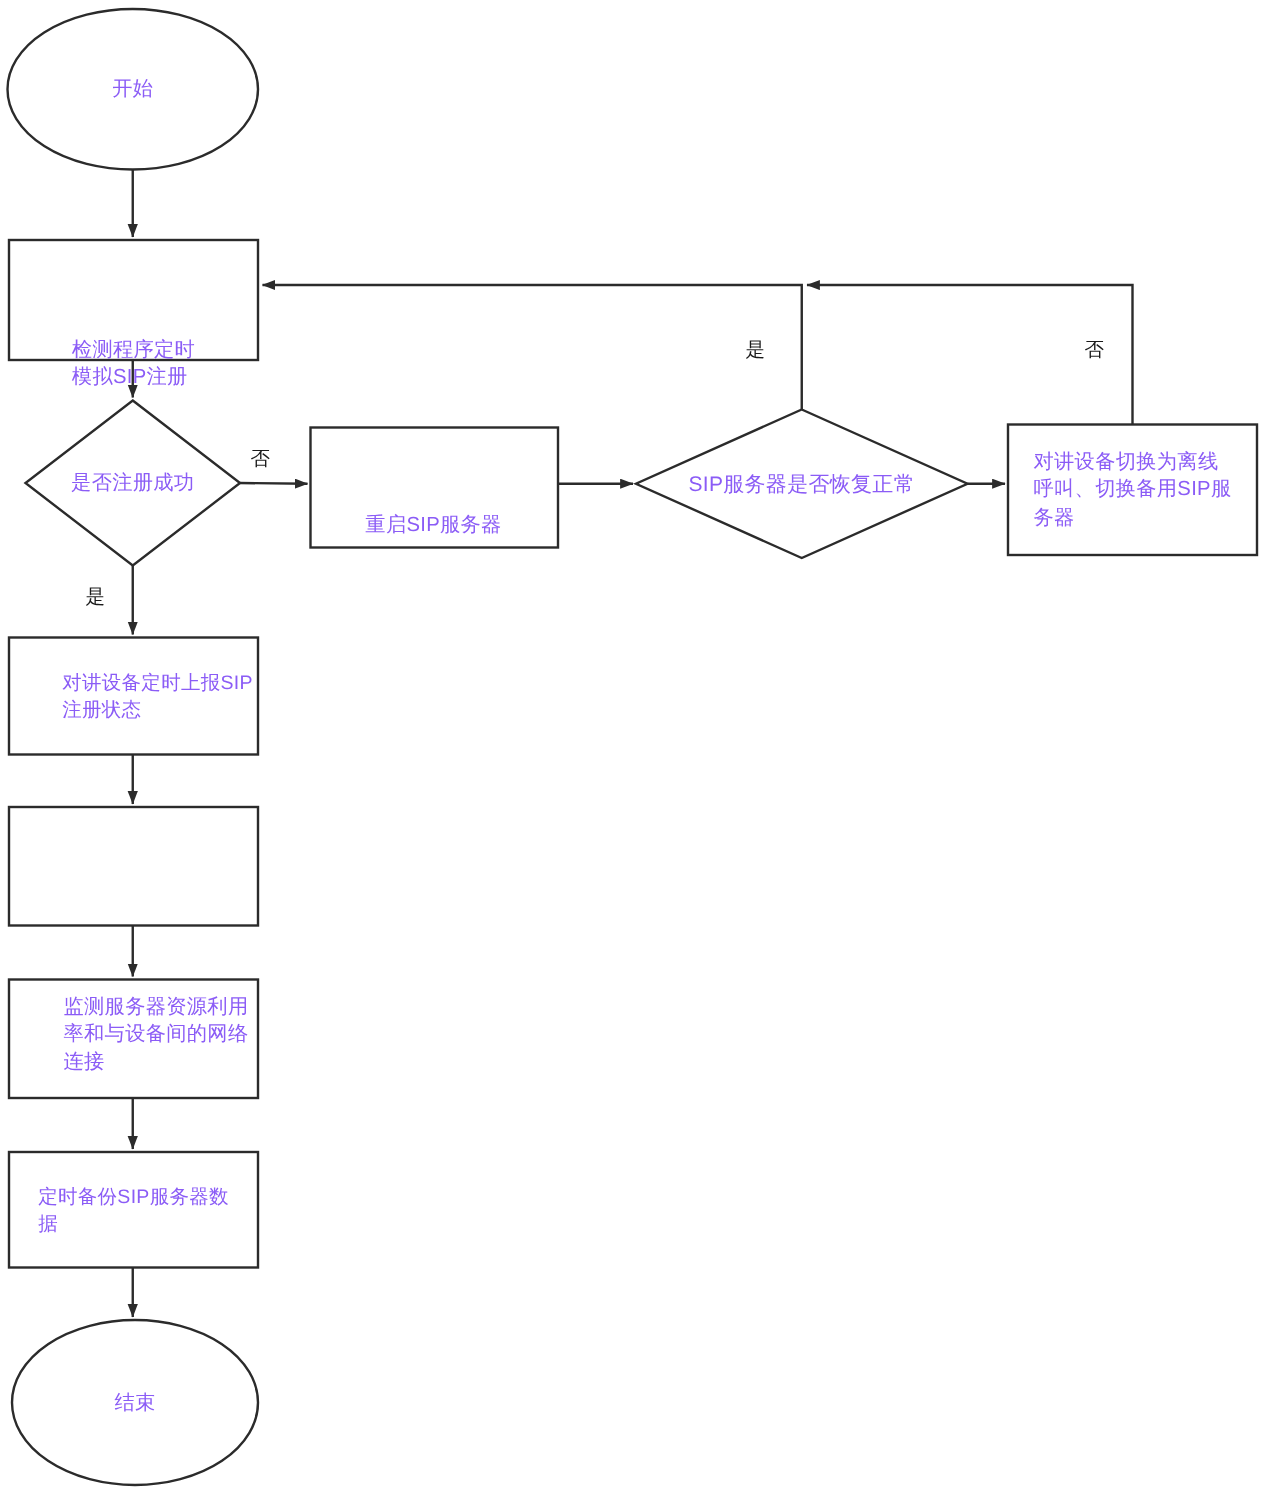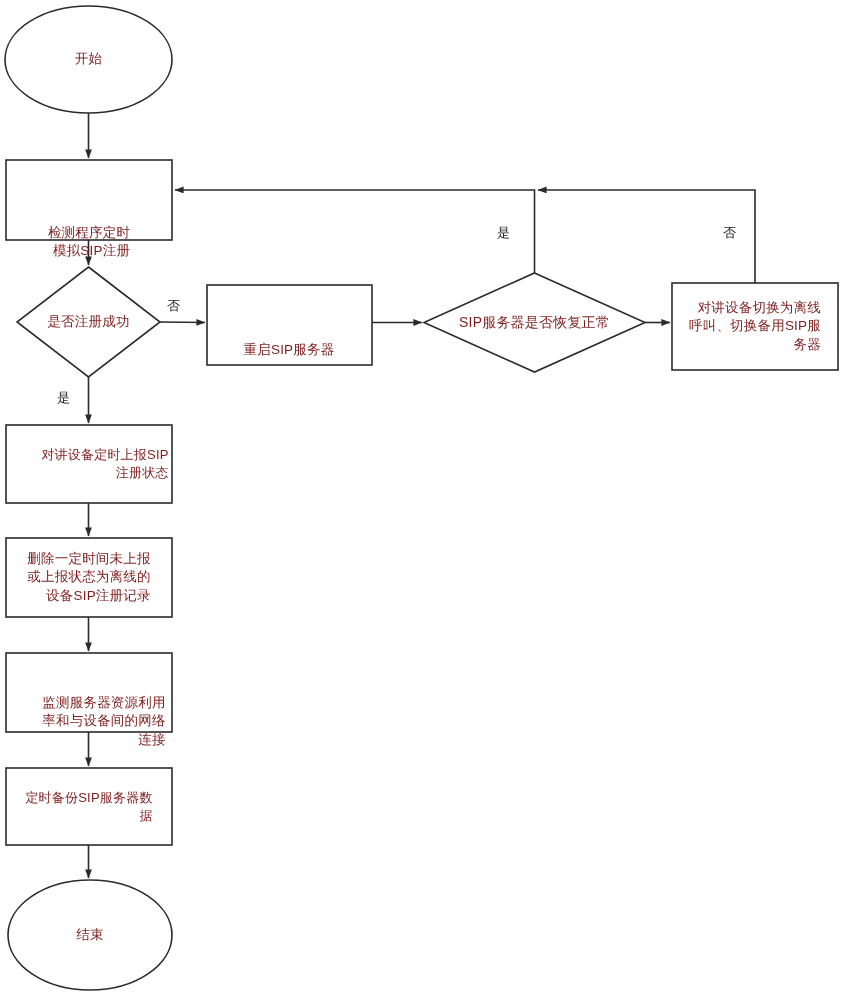--- a/index.html
+++ b/index.html
@@ -22,22 +22,22 @@
     left: 0;
     top: 0;
     width: 844px;
     height: 1000px;
   }
   .node-label {
     position: absolute;
     display: flex;
     align-items: center;
     justify-content: center;
-    text-align: right;
-    color: #7f1d1d;
+    text-align: left;
+    color: #8b5cf6;
     font-size: 13.5px;
     line-height: 1.35;
     letter-spacing: 0.2px;
     pointer-events: none;
     white-space: pre-line;
     padding: 0 3px;
     box-sizing: border-box;
   }
   .edge-label {
     position: absolute;
@@ -124,25 +124,22 @@
 
   <div class="node-label" style="left:424px; top:273px; width:221px; height:99px; font-size:14px;">SIP服务器是否恢复正常</div>
 
   <div class="node-label" style="left:672px; top:283px; width:166px; height:87px;">对讲设备切换为离线
 呼叫、切换备用SIP服
 务器</div>
 
   <div class="node-label" style="left:22px; top:425px; width:166px; height:78px; font-size:13px;">对讲设备定时上报SIP
 注册状态</div>
 
-  <div class="node-label" style="left:6px; top:538px; width:166px; height:79px;">删除一定时间未上报
-或上报状态为离线的
-设备SIP注册记录</div>
 
-  <div class="node-label" style="left:6px; top:683px; width:196px; height:79px;font-family:Liberation Mono, monospace;">监测服务器资源利用
+  <div class="node-label" style="left:6px; top:650px; width:196px; height:79px;">监测服务器资源利用
 率和与设备间的网络
 连接</div>
 
   <div class="node-label" style="left:6px; top:768px; width:166px; height:77px; font-size:13px;">定时备份SIP服务器数
 据</div>
 
   <div class="node-label" style="left:8px; top:880px; width:164px; height:110px;">结束</div>
 
   <div class="edge-label" style="left:167px; top:299px;">否</div>
 

